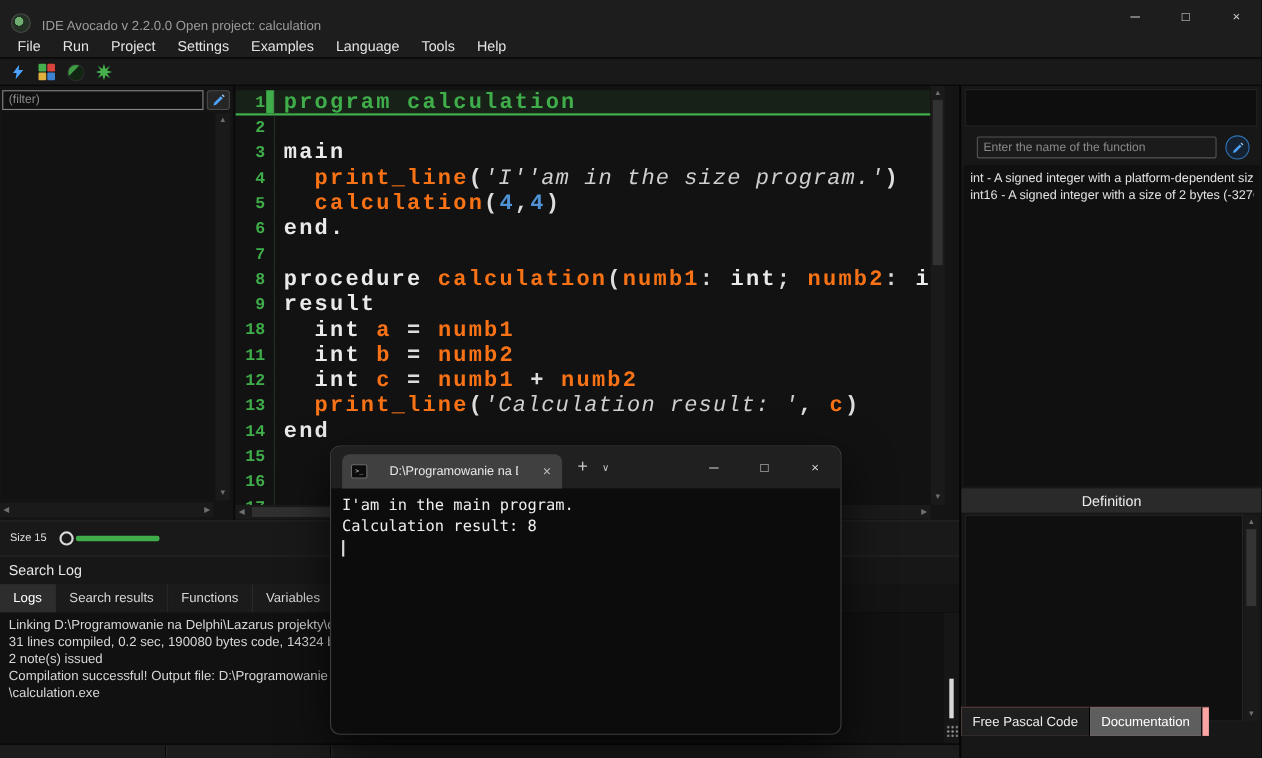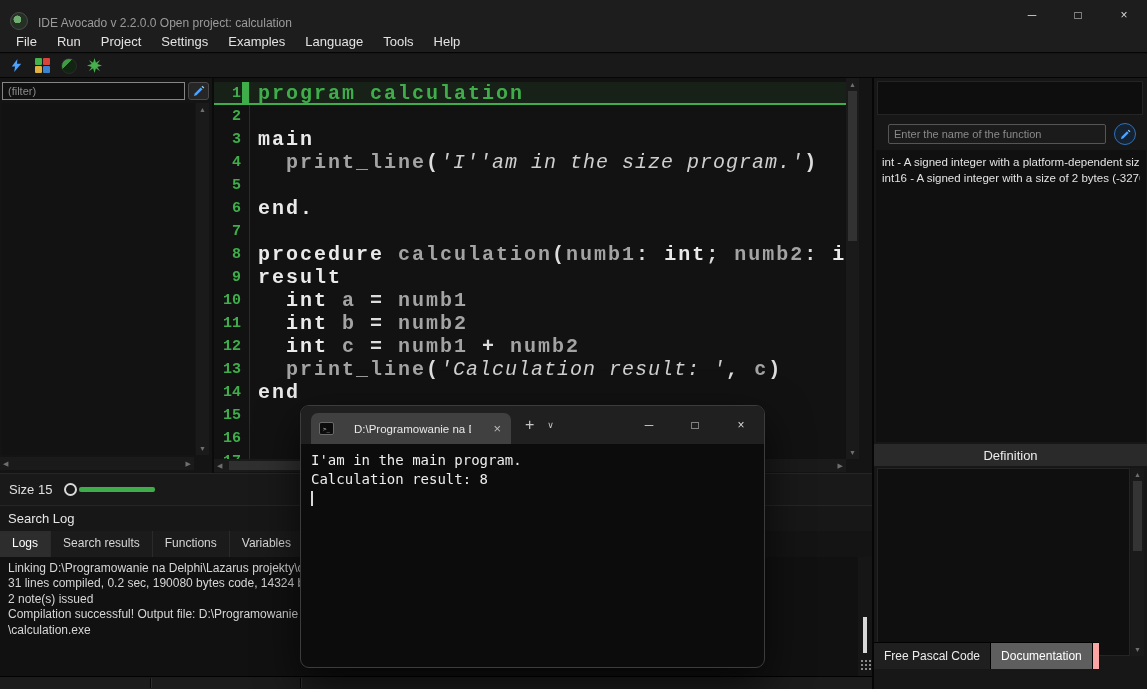--- a/index.html
+++ b/index.html
@@ -50,35 +50,35 @@
   .editor{position:absolute;left:214px;top:78px;width:632px;height:381px;background:#121212;overflow:hidden;
           padding-top:4px;box-sizing:border-box;}
   .code-row{display:flex;height:23px;line-height:23px;white-space:pre;box-sizing:border-box;}
   .code-row.active{background:rgba(70,170,80,0.10);border-bottom:2px solid #3fae4a;}
   .gutter-cell{flex:none;width:36px;text-align:right;padding-right:8px;box-sizing:border-box;color:#3fae4a;
                font-family:"Liberation Mono",monospace;font-weight:bold;font-size:15px;border-right:1px solid #243024;}
   .code-row.active .gutter-cell{box-shadow:inset -7px 0 0 #3fae4a;}
   .code-cell{padding-left:8px;font-family:"Liberation Mono",monospace;font-weight:bold;font-size:20px;letter-spacing:2px;color:#dcdcdc;}
   .tok-prog{color:#3fae4a;}
   .tok-kw{color:#eaeaea;}
-  .tok-id{color:#a3a3a3;}
+  .tok-id{color:#f97316;}
   .tok-num{color:#4f93d6;}
   .tok-str{color:#cfcfcf;font-style:italic;font-weight:normal;letter-spacing:1px;}
   .tok-plain{color:#dcdcdc;}
   .ed-vscroll{left:846px;top:78px;width:13px;height:381px;}
   .ed-vscroll .a1{left:3px;top:3px;} .ed-vscroll .a2{left:3px;bottom:3px;}
   .ed-vthumb{position:absolute;left:2px;top:13px;width:9px;height:150px;background:#323232;}
   .ed-hscroll{left:214px;top:459px;width:632px;height:13px;}
   .ed-hscroll .a1{left:3px;top:3px;} .ed-hscroll .a2{right:3px;top:3px;}
   .ed-hthumb{position:absolute;left:15px;top:2px;width:260px;height:9px;background:#303030;}
 
   
   .size-row{position:absolute;left:0;top:473px;width:873px;height:32px;background:#191919;border-top:1px solid #262626;
             display:flex;align-items:center;box-sizing:border-box;}
-  .size-label{margin-left:9px;font-size:13px;color:#e0e0e0;}
+  .size-label{margin-left:9px;font-size:10px;color:#e0e0e0;}
   .slider{position:relative;width:100px;height:13px;margin-left:12px;}
   .slider-fill{position:absolute;left:15px;top:4px;width:76px;height:5px;background:#3fae4a;border-radius:2px;}
   .slider-thumb{position:absolute;left:0;top:0;width:9px;height:9px;border:2px solid #d9d9d9;border-radius:50%;background:transparent;}
 
   
   .console-header{position:absolute;left:0;top:505px;width:873px;height:26px;background:#171717;border-top:1px solid #262626;
                   display:flex;align-items:center;padding-left:8px;box-sizing:border-box;font-size:13px;color:#e6e6e6;}
   .console-tabs{position:absolute;left:0;top:531px;width:873px;height:26px;background:#141414;display:flex;border-bottom:1px solid #050505;}
   .ctab{padding:5px 12px;font-size:12px;color:#d6d6d6;background:#1b1b1b;border-right:1px solid #2a2a2a;white-space:nowrap;}
   .ctab.active{background:#2d2d2d;color:#fff;}
@@ -198,26 +198,26 @@
     <span class="arr a2">▶</span>
   </div>
   <div class="vdiv1"></div>
 
   <div class="editor">
     <div>
         <div class="code-row active"><div class="gutter-cell">1</div><div class="code-cell"><span class="tok-prog">program calculation</span></div></div>
         <div class="code-row"><div class="gutter-cell">2</div><div class="code-cell"></div></div>
         <div class="code-row"><div class="gutter-cell">3</div><div class="code-cell"><span class="tok-kw">main</span></div></div>
         <div class="code-row"><div class="gutter-cell">4</div><div class="code-cell"><span class="tok-plain">  </span><span class="tok-id">print_line</span><span class="tok-plain">(</span><span class="tok-str">'I''am in the size program.'</span><span class="tok-plain">)</span></div></div>
-        <div class="code-row"><div class="gutter-cell">5</div></div>
+        <div class="code-row"><div class="gutter-cell">5</div><div class="code-cell"><span class="tok-plain">  </span><span class="tok-id">calculation</span><span class="tok-plain">(</span><span class="tok-num">4</span><span class="tok-plain">,</span><span class="tok-num">4</span><span class="tok-plain">)</span></div></div>
         <div class="code-row"><div class="gutter-cell">6</div><div class="code-cell"><span class="tok-kw">end.</span></div></div>
         <div class="code-row"><div class="gutter-cell">7</div><div class="code-cell"></div></div>
         <div class="code-row"><div class="gutter-cell">8</div><div class="code-cell"><span class="tok-kw">procedure</span><span class="tok-plain"> </span><span class="tok-id">calculation</span><span class="tok-plain">(</span><span class="tok-id">numb1</span><span class="tok-plain">: </span><span class="tok-kw">int</span><span class="tok-plain">; </span><span class="tok-id">numb2</span><span class="tok-plain">: </span><span class="tok-kw">int</span></div></div>
         <div class="code-row"><div class="gutter-cell">9</div><div class="code-cell"><span class="tok-kw">result</span></div></div>
-        <div class="code-row"><div class="gutter-cell">10</div><div class="code-cell"><span class="tok-plain">  </span><span class="tok-kw">int</span><span class="tok-plain"> </span><span class="tok-id">a</span><span class="tok-plain"> = </span><span class="tok-id">numb1</span></div></div>
+        <div class="code-row"><div class="gutter-cell">18</div><div class="code-cell"><span class="tok-plain">  </span><span class="tok-kw">int</span><span class="tok-plain"> </span><span class="tok-id">a</span><span class="tok-plain"> = </span><span class="tok-id">numb1</span></div></div>
         <div class="code-row"><div class="gutter-cell">11</div><div class="code-cell"><span class="tok-plain">  </span><span class="tok-kw">int</span><span class="tok-plain"> </span><span class="tok-id">b</span><span class="tok-plain"> = </span><span class="tok-id">numb2</span></div></div>
         <div class="code-row"><div class="gutter-cell">12</div><div class="code-cell"><span class="tok-plain">  </span><span class="tok-kw">int</span><span class="tok-plain"> </span><span class="tok-id">c</span><span class="tok-plain"> = </span><span class="tok-id">numb1</span><span class="tok-plain"> + </span><span class="tok-id">numb2</span></div></div>
         <div class="code-row"><div class="gutter-cell">13</div><div class="code-cell"><span class="tok-plain">  </span><span class="tok-id">print_line</span><span class="tok-plain">(</span><span class="tok-str">'Calculation result: '</span><span class="tok-plain">, </span><span class="tok-id">c</span><span class="tok-plain">)</span></div></div>
         <div class="code-row"><div class="gutter-cell">14</div><div class="code-cell"><span class="tok-kw">end</span></div></div>
         <div class="code-row"><div class="gutter-cell">15</div><div class="code-cell"></div></div>
         <div class="code-row"><div class="gutter-cell">16</div><div class="code-cell"></div></div>
         <div class="code-row"><div class="gutter-cell">17</div><div class="code-cell"></div></div>
       </div>
   </div>
   <div class="scrolltrack ed-vscroll">

